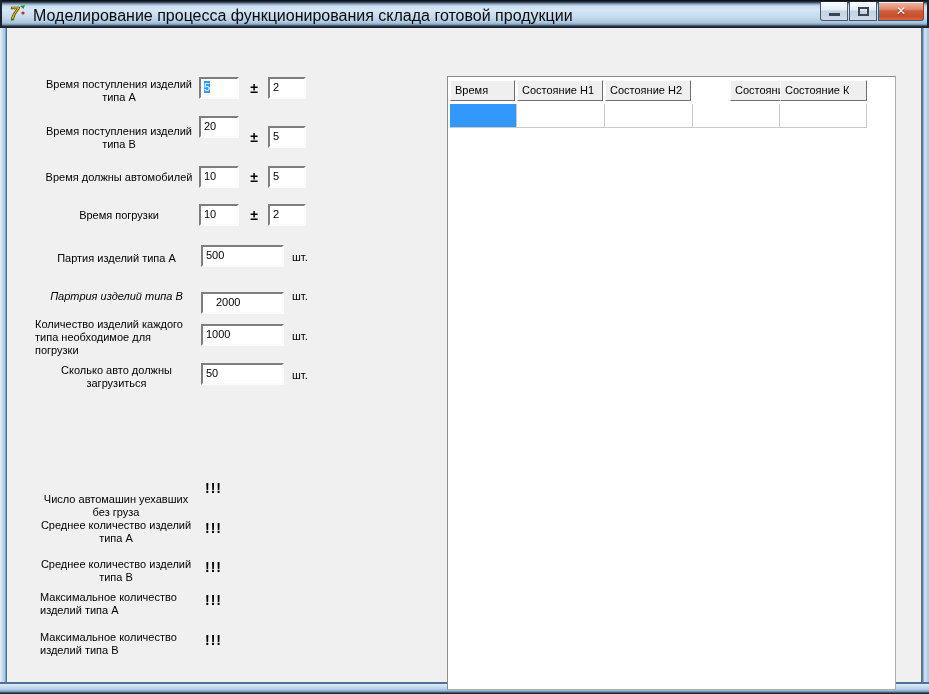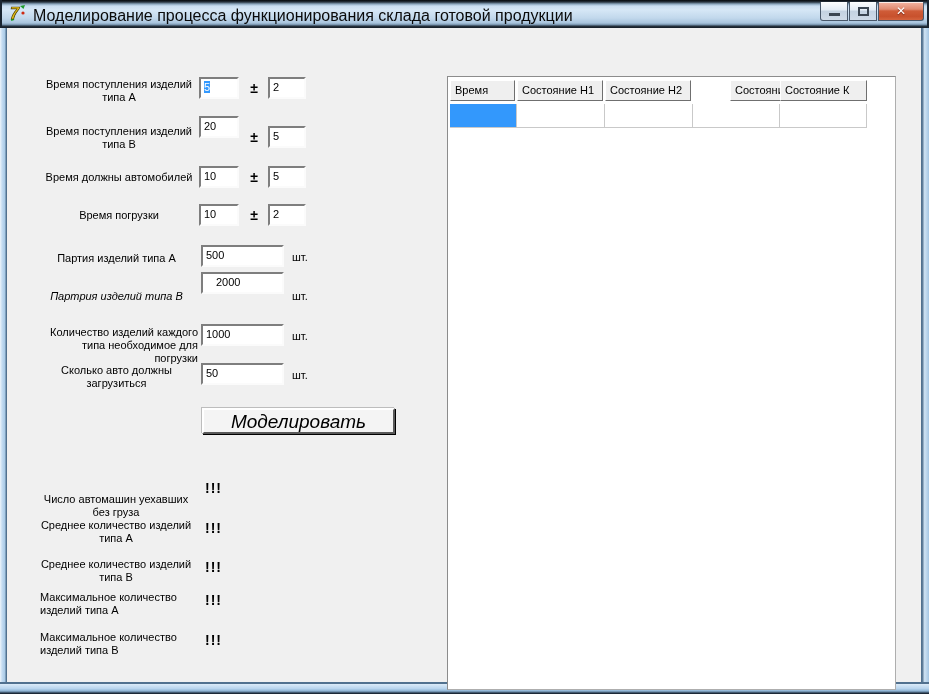--- a/index.html
+++ b/index.html
@@ -126,23 +126,23 @@
       <div class="pm" style="left: 246px; top: 169px; width: 16px; text-align: center;">±</div>
       <div class="edit" style="left: 268px; top: 166px; width: 38px;">5</div>
       <div class="lbl" style="left: 40px; top: 209px; width: 158px; text-align: center;">Время погрузки</div>
       <div class="edit" style="left: 199px; top: 204px; width: 40px;">10</div>
       <div class="pm" style="left: 246px; top: 207px; width: 16px; text-align: center;">±</div>
       <div class="edit" style="left: 268px; top: 204px; width: 38px;">2</div>
       <div class="lbl" style="left: 35px; top: 252px; width: 163px; text-align: center;">Партия изделий типа А</div>
       <div class="edit" style="left: 201px; top: 245px; width: 83px;">500</div>
       <div class="unit" style="left: 292px; top: 251px;">шт.</div>
       <div class="lbl" style="left: 35px; top: 290px; width: 163px; text-align: center; font-style: italic;">Партрия изделий типа В</div>
-      <div class="edit" style="left: 201px; top: 272px; width: 83px; padding-left: 13px;">2000</div>
+      <div class="edit" style="left: 201px; top: 292px; width: 83px; padding-left: 13px;">2000</div>
       <div class="unit" style="left: 292px; top: 290px;">шт.</div>
-      <div class="lbl" style="left: 35px; top: 318px; width: 163px; text-align: right; margin-top: 8px;">Количество изделий каждого
+      <div class="lbl" style="left: 35px; top: 318px; width: 163px; text-align: left;">Количество изделий каждого
 типа необходимое для
 погрузки</div>
       <div class="edit" style="left: 201px; top: 324px; width: 83px;">1000</div>
       <div class="unit" style="left: 292px; top: 330px;">шт.</div>
       <div class="lbl" style="left: 35px; top: 364px; width: 163px; text-align: center;">Сколько авто должны
 загрузиться</div>
       <div class="edit" style="left: 201px; top: 363px; width: 83px;">50</div>
       <div class="unit" style="left: 292px; top: 369px;">шт.</div>
       <div class="lbl" style="left: 40px; top: 479px; width: 152px; text-align: center; margin-top: 14px;">Число автомашин уехавших
 без груза</div>
@@ -154,21 +154,20 @@
 типа В</div>
       <div class="bang" style="left: 205px; top: 559px;">!!!</div>
       <div class="lbl" style="left: 40px; top: 591px; width: 152px; text-align: left;">Максимальное количество
 изделий типа А</div>
       <div class="bang" style="left: 205px; top: 592px;">!!!</div>
       <div class="lbl" style="left: 40px; top: 631px; width: 152px; text-align: left;">Максимальное количество
 изделий типа В</div>
       <div class="bang" style="left: 205px; top: 632px;">!!!</div>
     </div>
 
-  <button class="sim-btn">Моделировать</button>
 
   <div class="grid" id="grid">
       <div class="g-hcell" style="left: 2px; width: 65px;">Время</div>
       <div class="g-hcell" style="left: 69px; width: 86px;">Состояние Н1</div>
       <div class="g-hcell" style="left: 157px; width: 86px;">Состояние Н2</div>
       <div class="g-hcell" style="left: 248px; width: 85px; margin-left: 34px;">Состояние Н3</div>
       <div class="g-hcell" style="left: 332px; width: 87px;">Состояние К</div>
       <div class="g-cell sel" style="left: 2px; width: 67px;"></div>
       <div class="g-cell" style="left: 69px; width: 88px;"></div>
       <div class="g-cell" style="left: 157px; width: 88px;"></div>

